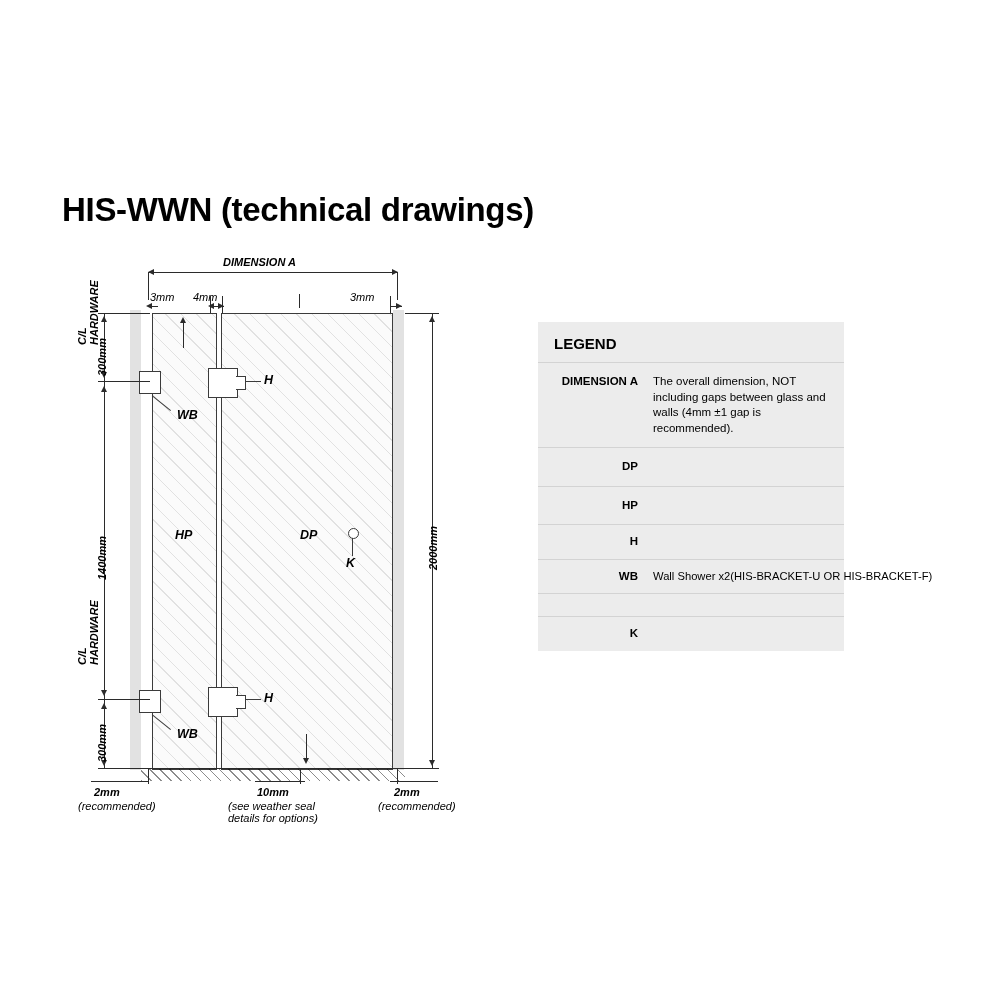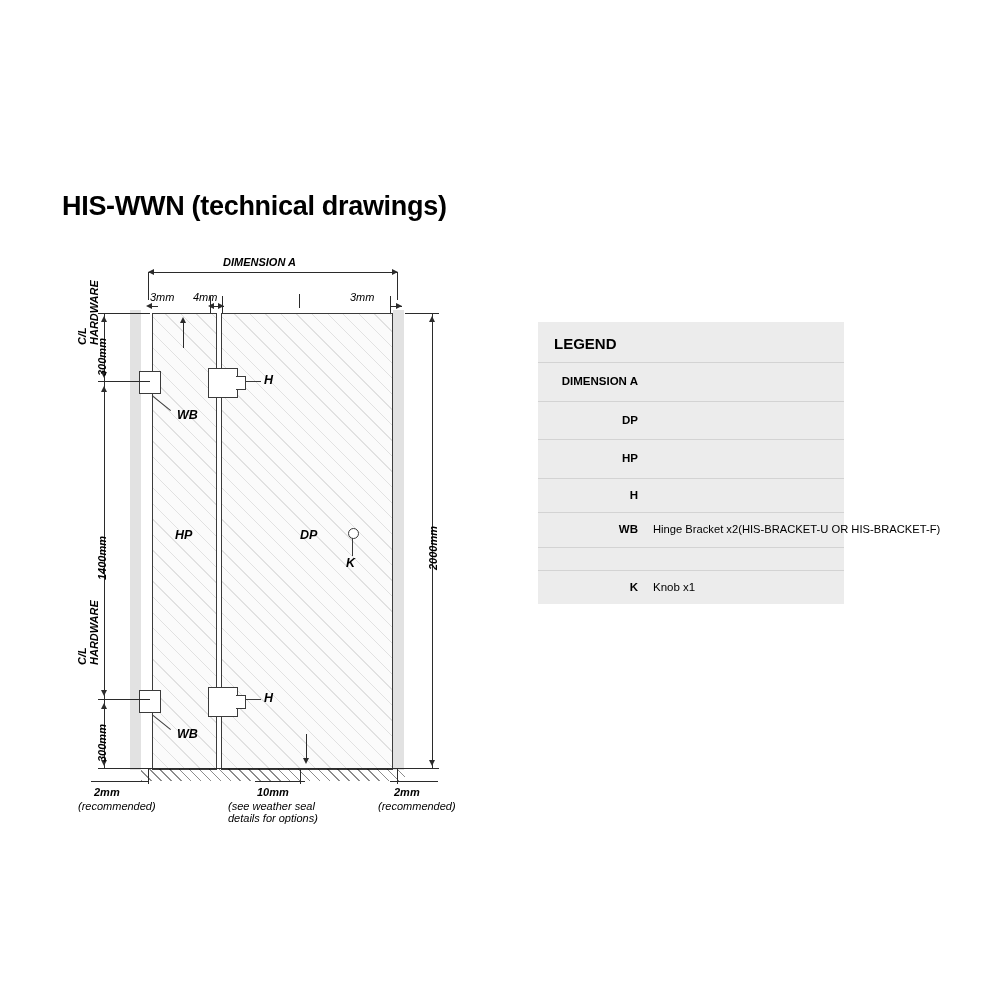--- a/index.html
+++ b/index.html
@@ -1,20 +1,20 @@
 <!DOCTYPE html>
 <html><head>
 <meta charset="utf-8">
 <style>
   html,body{margin:0;padding:0;background:#fff;}
   body{width:1000px;height:1000px;position:relative;font-family:"Liberation Sans",sans-serif;color:#000;overflow:hidden;}
   .page{position:absolute;left:0;top:0;width:1000px;height:1000px;}
 
   
-  .title{position:absolute;left:62px;top:191px;font-size:27px;font-weight:bold;letter-spacing:-0.3px;}
+  .title{position:absolute;left:62px;top:191px;font-size:33px;font-weight:bold;letter-spacing:-0.3px;}
 
   
   .drawing{position:absolute;left:60px;top:250px;width:420px;height:590px;}
 
   .wall-left{position:absolute;left:70px;top:60px;width:11px;height:460px;background:#e2e2e2;}
   .wall-right2{position:absolute;left:333px;top:60px;width:11px;height:460px;background:#e2e2e2;}
 
   
   .glass{position:absolute;border:1.4px solid #3b3b3b;overflow:hidden;background:#fbfbfb;}
   .hatch{position:absolute;left:0;top:0;right:0;bottom:0;
@@ -210,37 +210,37 @@
     <div class="dim-txt b" style="left:334px;top:536px;">2mm</div>
     <div class="dim-txt" style="left:318px;top:550px;">(recommended)</div>
 
   </div>
 
   <div class="legend">
     <div class="legend-title">LEGEND</div>
 
     <div class="lrow tall">
       <div class="lkey">DIMENSION A</div>
+      <div class="lval">The overall dimension, NOT including gaps between glass and walls (4mm ±1 gap is recommended).</div>
     </div>
     <div class="lrow tall">
       <div class="lkey">DP</div>
     </div>
     <div class="lrow tall">
       <div class="lkey">HP</div>
     </div>
     <div class="lrow">
       <div class="lkey">H</div>
     </div>
     <div class="lrow wide">
       <div class="lkey">WB</div>
-      <div class="lval">Hinge Bracket x2(HIS-BRACKET-U OR HIS-BRACKET-F)</div>
+      <div class="lval">Wall Shower x2(HIS-BRACKET-U OR HIS-BRACKET-F)</div>
     </div>
     <div class="lrow" style="height:22px;">
       <div class="lkey"></div>
       <div class="lval"></div>
     </div>
     <div class="lrow">
       <div class="lkey">K</div>
-      <div class="lval">Knob x1</div>
     </div>
   </div>
 
 </div>
 
 </body></html>

